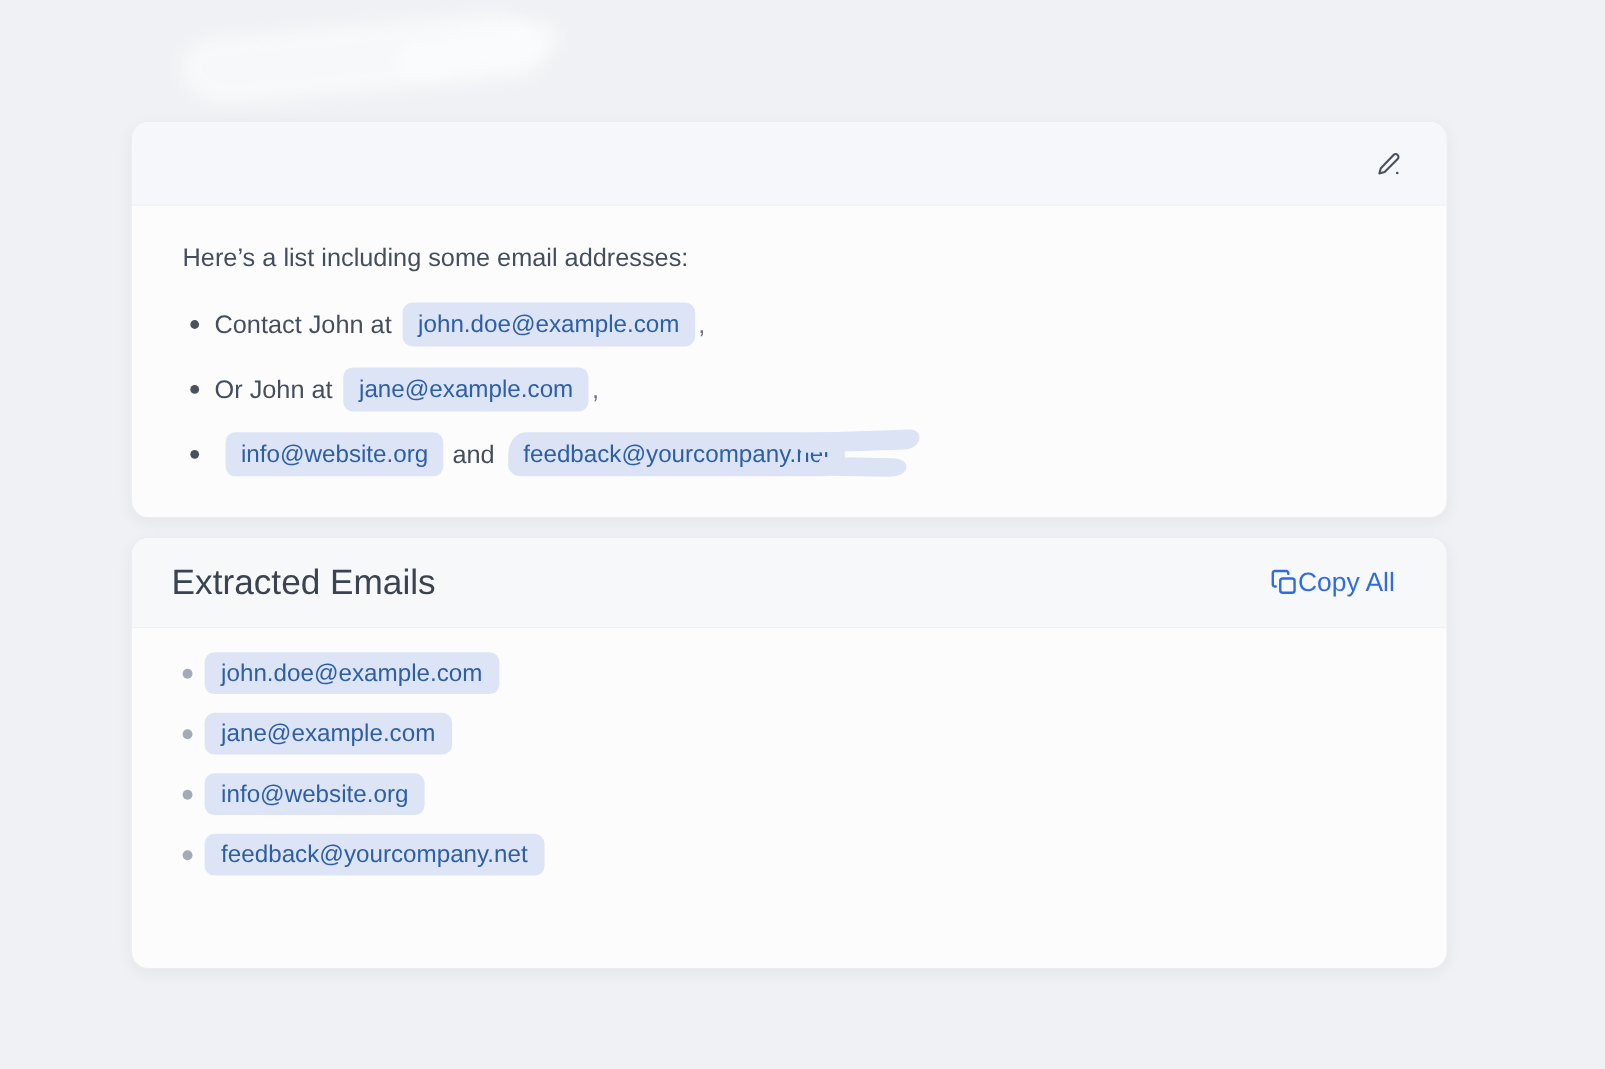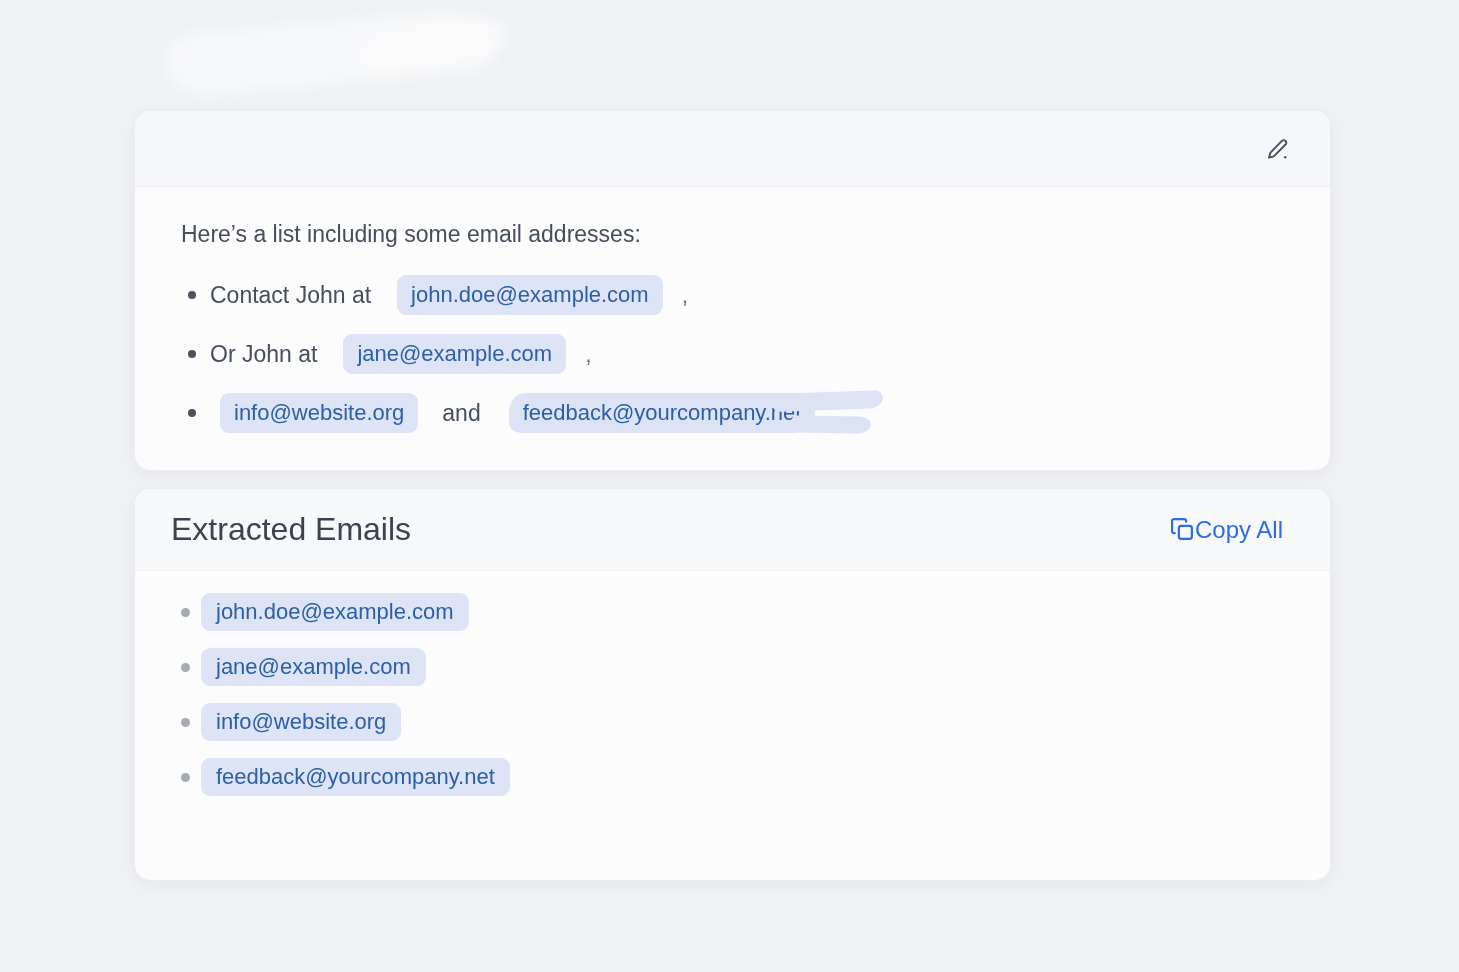--- a/index.html
+++ b/index.html
@@ -20,21 +20,21 @@
     transform: rotate(-5deg);
   }
   .scribble2 {
     position: absolute; left: 360px; top: 28px;
     width: 150px; height: 34px;
     background: #ffffff; opacity: .45;
     border-radius: 30px; filter: blur(6px);
     transform: rotate(-10deg);
   }
 
-  .stack { position: absolute; left: 134px; top: 110px; width: 1197px; }
+  .stack { position: absolute; left: 119px; top: 110px; width: 1197px; }
 
   .card {
     background: #fcfcfd;
     border: 1px solid #ebedf1;
     border-radius: 16px;
     box-shadow: 0 4px 14px rgba(35,45,75,.05);
     overflow: hidden;
   }
 
   
@@ -54,21 +54,21 @@
   .intro {
     font-size: 23px; color: #454e5c;
     margin-bottom: 27px;
   }
   .email-list { list-style: none; }
   .email-list li {
     position: relative;
     padding-left: 29px;
     font-size: 23px; color: #454e5c;
     height: 40px; margin-bottom: 19px;
-    display: flex; align-items: center; white-space: nowrap; gap: 16px;
+    display: flex; align-items: center; white-space: nowrap;
   }
   .email-list li .dot {
     position: absolute; left: 7px; top: 50%;
     width: 8px; height: 8px; margin-top: -4px;
     border-radius: 50%; background: #4a5260;
   }
   .chip {
     display: inline-flex; align-items: center;
     background: #dde4f6; color: #2d5fa6;
     font-size: 22px;

